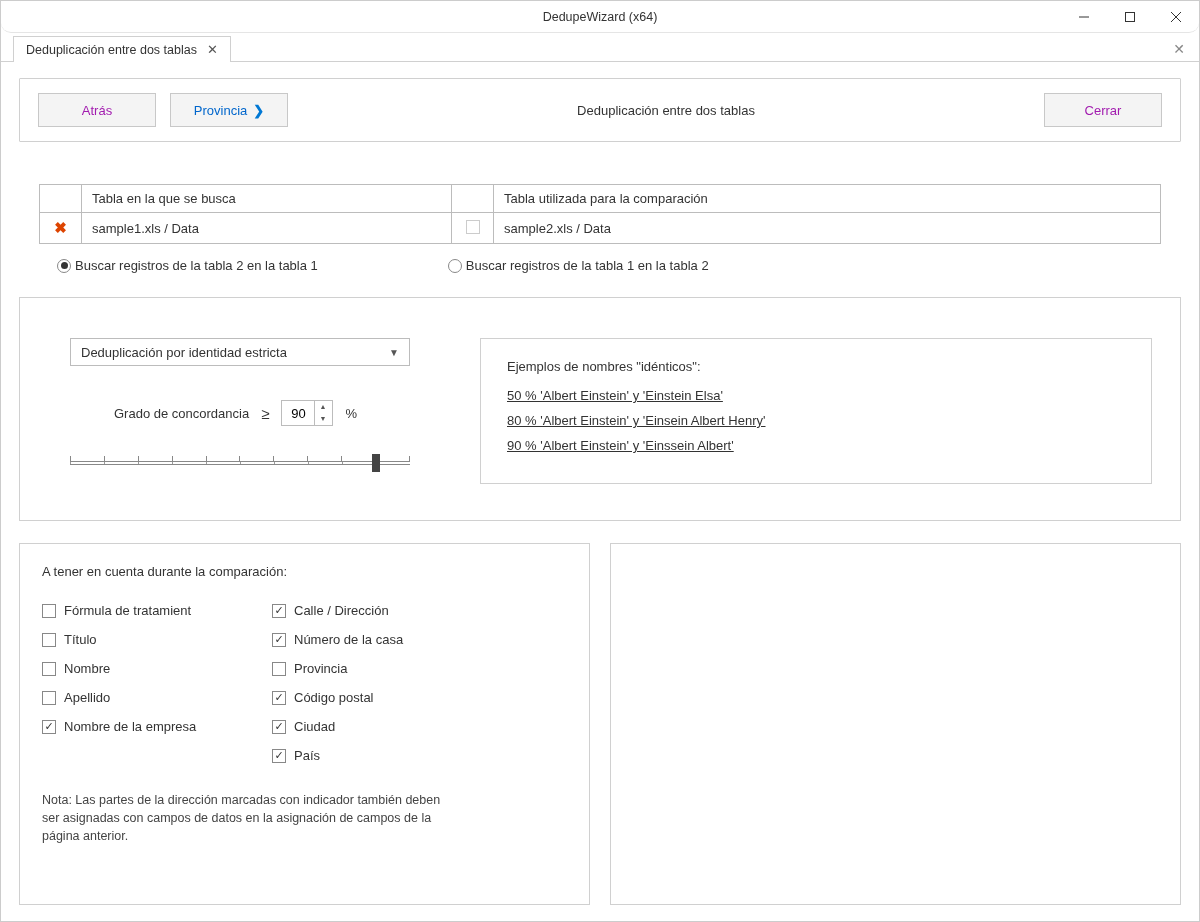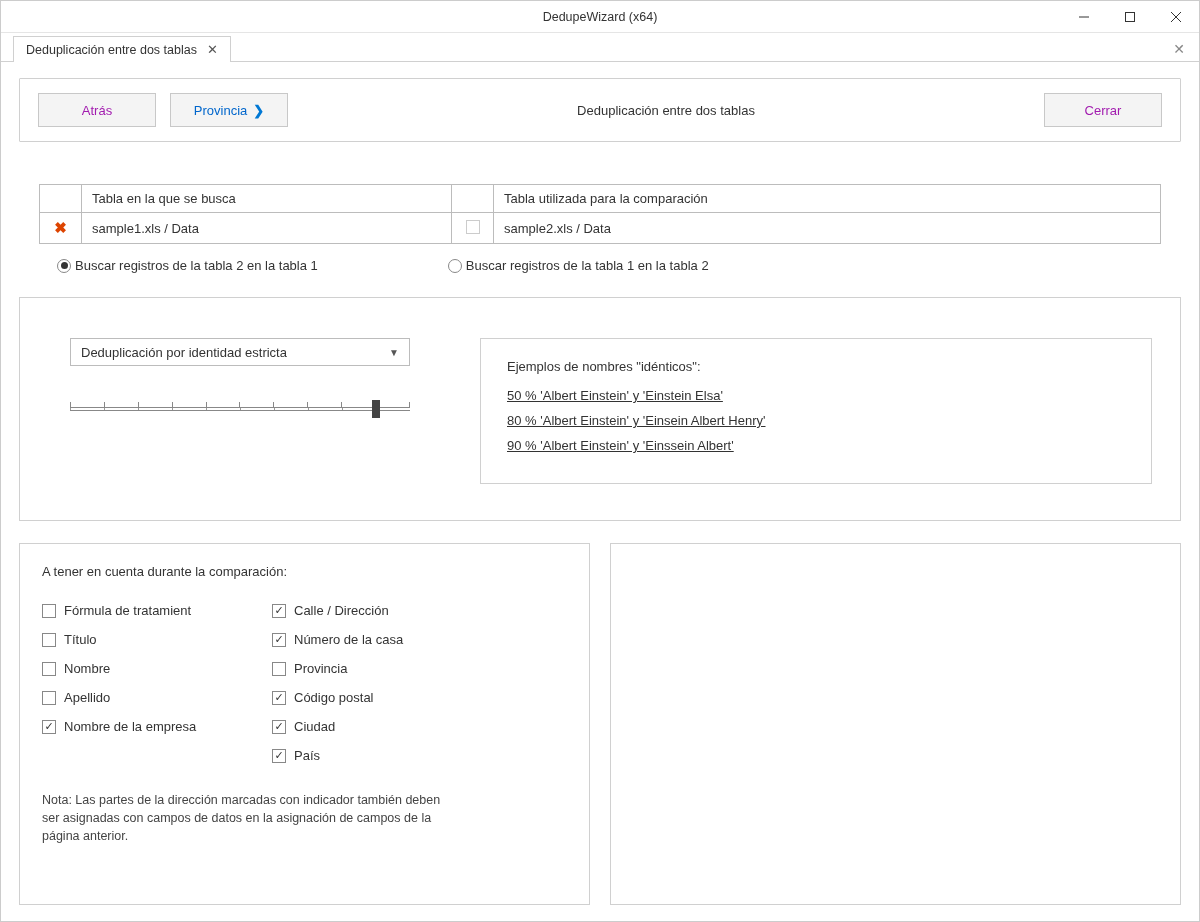--- a/index.html
+++ b/index.html
@@ -20,20 +20,21 @@
   border: 1px solid #ccc;
   display: flex;
   flex-direction: column;
 }
 .titlebar {
   height: 32px;
   display: flex;
   align-items: center;
   border-bottom: 1px solid #e5e5e5;
   position: relative;
+  border-radius: 10px;
 }
 .titlebar .title {
   position: absolute;
   left: 50%;
   transform: translateX(-50%);
   font-size: 12.5px;
   color: #333;
 }
 .titlebar .controls {
   margin-left: auto;
@@ -402,20 +403,32 @@
         <span>Buscar registros de la tabla 1 en la tabla 2</span>
       </label>
     </div>
 
     <div class="config-panel">
       <div class="config-left">
         <div class="dropdown">
           <span>Deduplicación por identidad estricta</span>
           <span class="caret">▼</span>
         </div>
+        <div class="concord-row">
+          <span>Grado de concordancia</span>
+          <span style="font-size:15px">≥</span>
+          <div class="spinner">
+            <input value="90" style="">
+            <div class="arrows">
+              <span>▲</span>
+              <span>▼</span>
+            </div>
+          </div>
+          <span>%</span>
+        </div>
         <div class="slider-wrap">
           <div class="slider-ticks">
             <span></span>
               <span></span>
               <span></span>
               <span></span>
               <span></span>
               <span></span>
               <span></span>
               <span></span>

